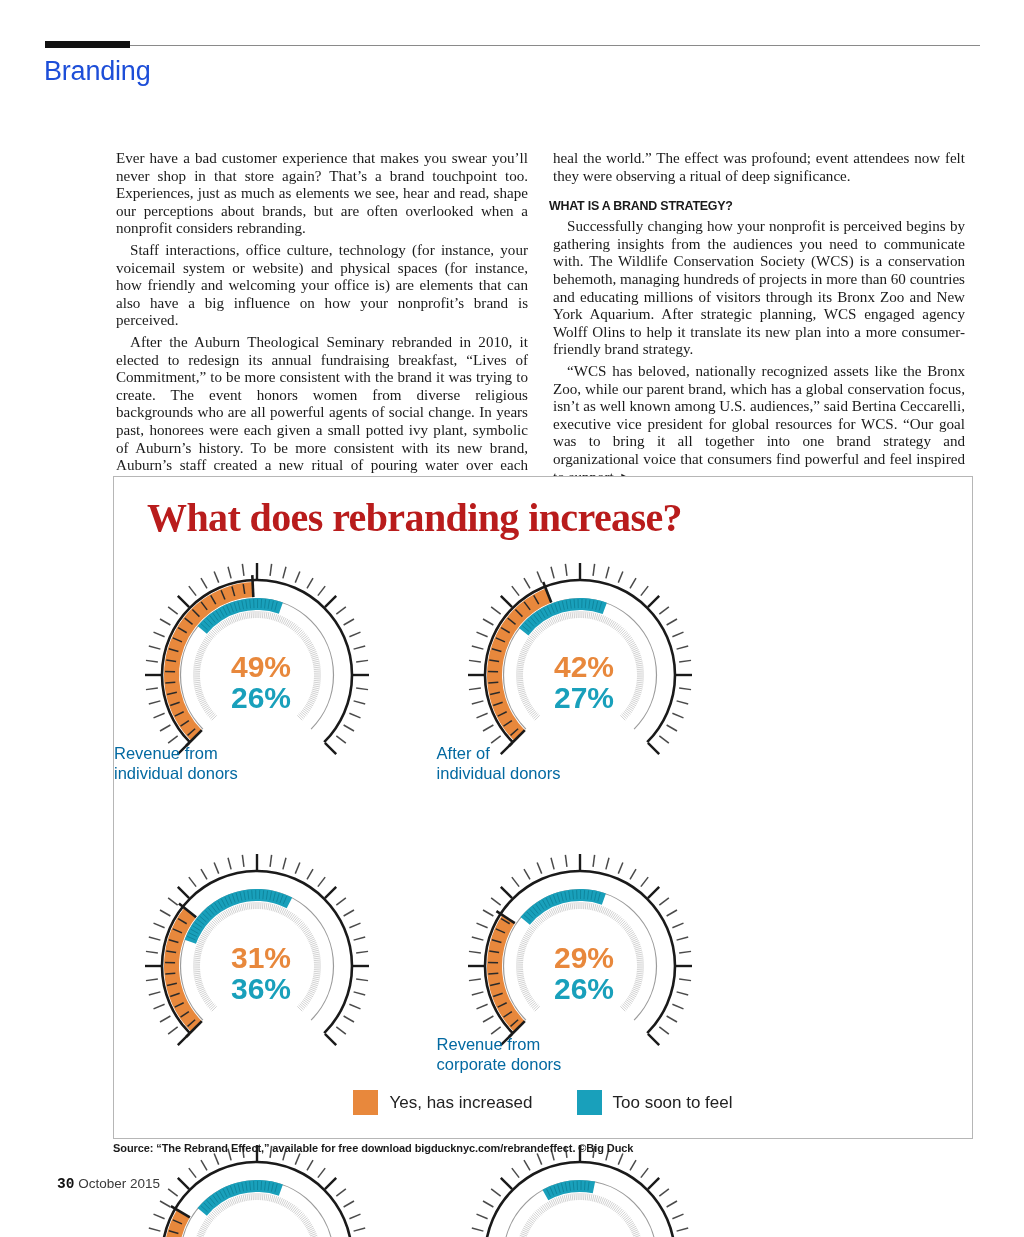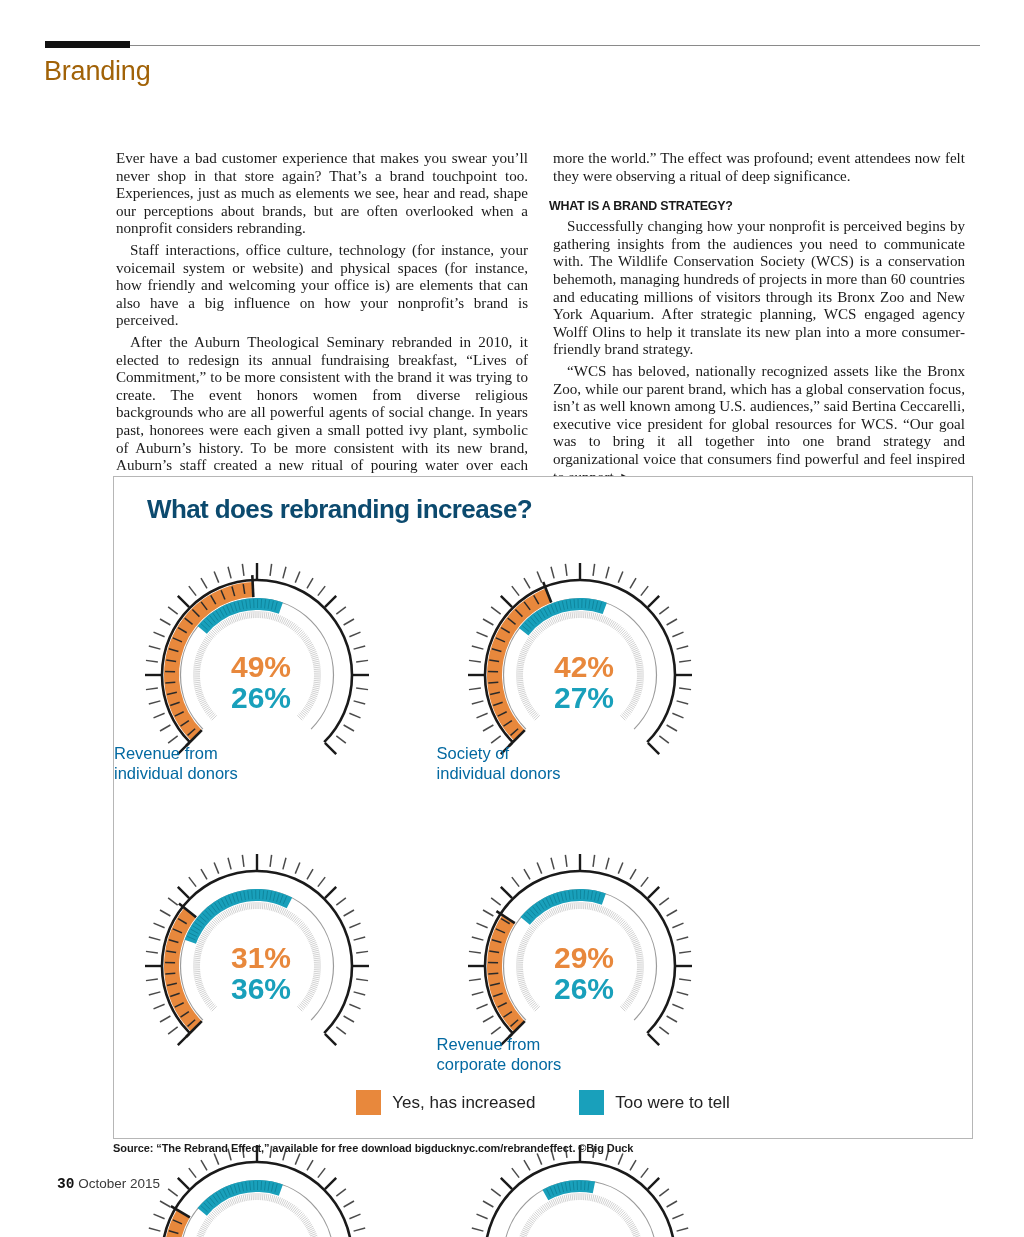--- a/index.html
+++ b/index.html
@@ -13,21 +13,21 @@
   }
   .page { position:absolute; inset:0; }
 
   
   .hdr-rule { position:absolute; left:45px; top:45px; width:935px; height:1px; background:#8a8a8a; }
   .hdr-tab  { position:absolute; left:45px; top:41px; width:85px; height:7px; background:#111111; }
   .hdr-title{
     position:absolute; left:44px; top:56px;
     font-family:"Liberation Sans", sans-serif;
     font-size:27px; font-weight:400; letter-spacing:-0.2px;
-    color:#a16207;
+    color:#1d4ed8;
   }
 
   
   .col { position:absolute; top:146px; width:420px;
          font-size:15.1px; line-height:17.6px;
          text-align:justify; }
   .col-left  { left:112px; }
   .col-right { left:549px; }
   .col p { margin:4px; text-indent:0; }
   .col p + p { text-indent:14px; }
@@ -44,23 +44,23 @@
   
   .info {
     position:absolute; left:113px; top:476px;
     width:860px; height:663px;
     border:1px solid #b6b6b6;
     background:#ffffff;
     box-sizing:border-box;
   }
   .info-title {
     position:absolute; left:33px; top:17px;
-    font-family:Liberation Sans, sans-serif;
-    font-weight:bold; font-size:26px; letter-spacing:-0.6px;
-    color:#0c4a6e;
+    font-family:Liberation Serif, serif;
+    font-weight:bold; font-size:40px; letter-spacing:-0.6px;
+    color:#b91c1c;
   }
   .grid {
     position:absolute; left:0; top:78px; width:860px;
     display:flex; flex-wrap:wrap;gap:36px;
   }
   .cell { width:286.6px; height:255px; position:relative; }
   .gauge-wrap { position:absolute; left:50%; top:2px; transform:translateX(-50%); }
   svg.gauge { display:block; }
   .pct-o { font-family:"Liberation Sans", sans-serif; font-weight:bold; font-size:30px; fill:#E8883C; }
   .pct-t { font-family:"Liberation Sans", sans-serif; font-weight:bold; font-size:30px; fill:#19A0BB; }
@@ -103,21 +103,21 @@
   <div class="hdr-tab"></div>
   <div class="hdr-title">Branding</div>
 
   <div class="col col-left">
     <p>Ever have a bad customer experience that makes you swear you’ll never shop in that store again? That’s a brand touchpoint too. Experiences, just as much as elements we see, hear and read, shape our perceptions about brands, but are often overlooked when a nonprofit considers rebranding.</p>
     <p>Staff interactions, office culture, technology (for instance, your voicemail system or website) and physical spaces (for instance, how friendly and welcoming your office is) are elements that can also have a big influence on how your nonprofit’s brand is perceived.</p>
     <p>After the Auburn Theological Seminary rebranded in 2010, it elected to redesign its annual fundraising breakfast, “Lives of Commitment,” to be more consistent with the brand it was trying to create. The event honors women from diverse religious backgrounds who are all powerful agents of social change. In years past, honorees were each given a small potted ivy plant, symbolic of Auburn’s history. To be more consistent with its new brand, Auburn’s staff created a new ritual of pouring water over each honoree’s hands using a vessel inscribed with its new tagline: “Trouble the waters,</p>
   </div>
 
   <div class="col col-right">
-    <p>more the world.” The effect was profound; event attendees now felt they were observing a ritual of deep significance.</p>
+    <p>heal the world.” The effect was profound; event attendees now felt they were observing a ritual of deep significance.</p>
     <p class="sec-head">WHAT IS A BRAND STRATEGY?</p>
     <p>Successfully changing how your nonprofit is perceived begins by gathering insights from the audiences you need to communicate with. The Wildlife Conservation Society (WCS) is a conservation behemoth, managing hundreds of projects in more than 60 countries and educating millions of visitors through its Bronx Zoo and New York Aquarium. After strategic planning, WCS engaged agency Wolff Olins to help it translate its new plan into a more consumer-friendly brand strategy.</p>
     <p><span>“WCS has beloved, nationally recognized assets like the Bronx Zoo, while our parent brand, which has a global conservation focus, isn’t as well known among U.S. audiences,” said Bertina Ceccarelli, executive vice president for global resources for WCS. “Our goal was to bring it all together into one brand strategy and organizational voice that consumers find powerful and feel inspired to support.</span> <span class="cont-mark">▶</span></p>
   </div>
 
   <div class="info">
     <div class="info-title">What does rebranding increase?</div>
 
     <div class="grid" id="gauge-grid">
         <div class="cell">
@@ -599,21 +599,21 @@
               <line x1="120.97875947915693" y1="42.23553316302957" x2="120.27074848820413" y2="51.20764107793397" stroke="#0d7f96" stroke-width="0.8"></line>
               <line x1="124.93577161822967" y1="42.65226982615613" x2="123.75916708449193" y2="51.5750273467429" stroke="#0d7f96" stroke-width="0.8"></line>
               <line x1="128.86555049792378" y1="43.27552938033267" x2="127.22357741264332" y2="52.12447984845117" stroke="#0d7f96" stroke-width="0.8"></line>
               <line x1="132.75732486748575" y1="44.10360351444346" x2="130.65448376475717" y2="52.85449257194358" stroke="#0d7f96" stroke-width="0.8"></line>
               <line x1="136.60042764388245" y1="45.134222534845634" x2="134.04248226500164" y2="53.7630646030876" stroke="#0d7f96" stroke-width="0.8"></line>
               <text x="119" y="120" text-anchor="middle" class="pct-o">42%</text>
               <text x="119" y="151" text-anchor="middle" class="pct-t">27%</text>
             </svg>
           </div>
           <div class="cap">
-            <div>Society of</div>
+            <div>After of</div>
             <div>individual donors</div>
           </div>
         </div>
         <div class="cell">
           <div class="gauge-wrap">
             <svg class="gauge" width="230" height="230" viewBox="0 0 230 230">
               <line x1="35.80404050710669" y1="197.19595949289334" x2="47.117749006091444" y2="185.88225099390857" stroke="#1a1a1a" stroke-width="2.4" stroke-linecap="butt"></line>
               <line x1="26.144425887381644" y1="186.1812800489767" x2="35.66466597087647" y2="178.87614290087203" stroke="#4a4a4a" stroke-width="1.5" stroke-linecap="butt"></line>
               <line x1="18.00515477614286" y1="174" x2="28.397459621556123" y2="168" stroke="#4a4a4a" stroke-width="1.5" stroke-linecap="butt"></line>
               <line x1="11.525492358735889" y1="160.86054442489007" x2="22.61204674887132" y2="156.268343236509" stroke="#4a4a4a" stroke-width="1.5" stroke-linecap="butt"></line>
@@ -1554,21 +1554,21 @@
         </div>
       </div>
 
     <div class="legend">
       <div class="leg-item">
         <span class="sw sw-o"></span>
         <span class="leg-lbl">Yes, has increased</span>
       </div>
       <div class="leg-item">
         <span class="sw sw-t"></span>
-        <span class="leg-lbl">Too were to tell</span>
+        <span class="leg-lbl">Too soon to feel</span>
       </div>
     </div>
   </div>
 
   <div class="source">Source: “The Rebrand Effect,” available for free download bigducknyc.com/rebrandeffect. ©Big Duck</div>
 
   <div class="footer">
     <span class="pg">30</span>
     <span>October 2015</span>
   </div>

